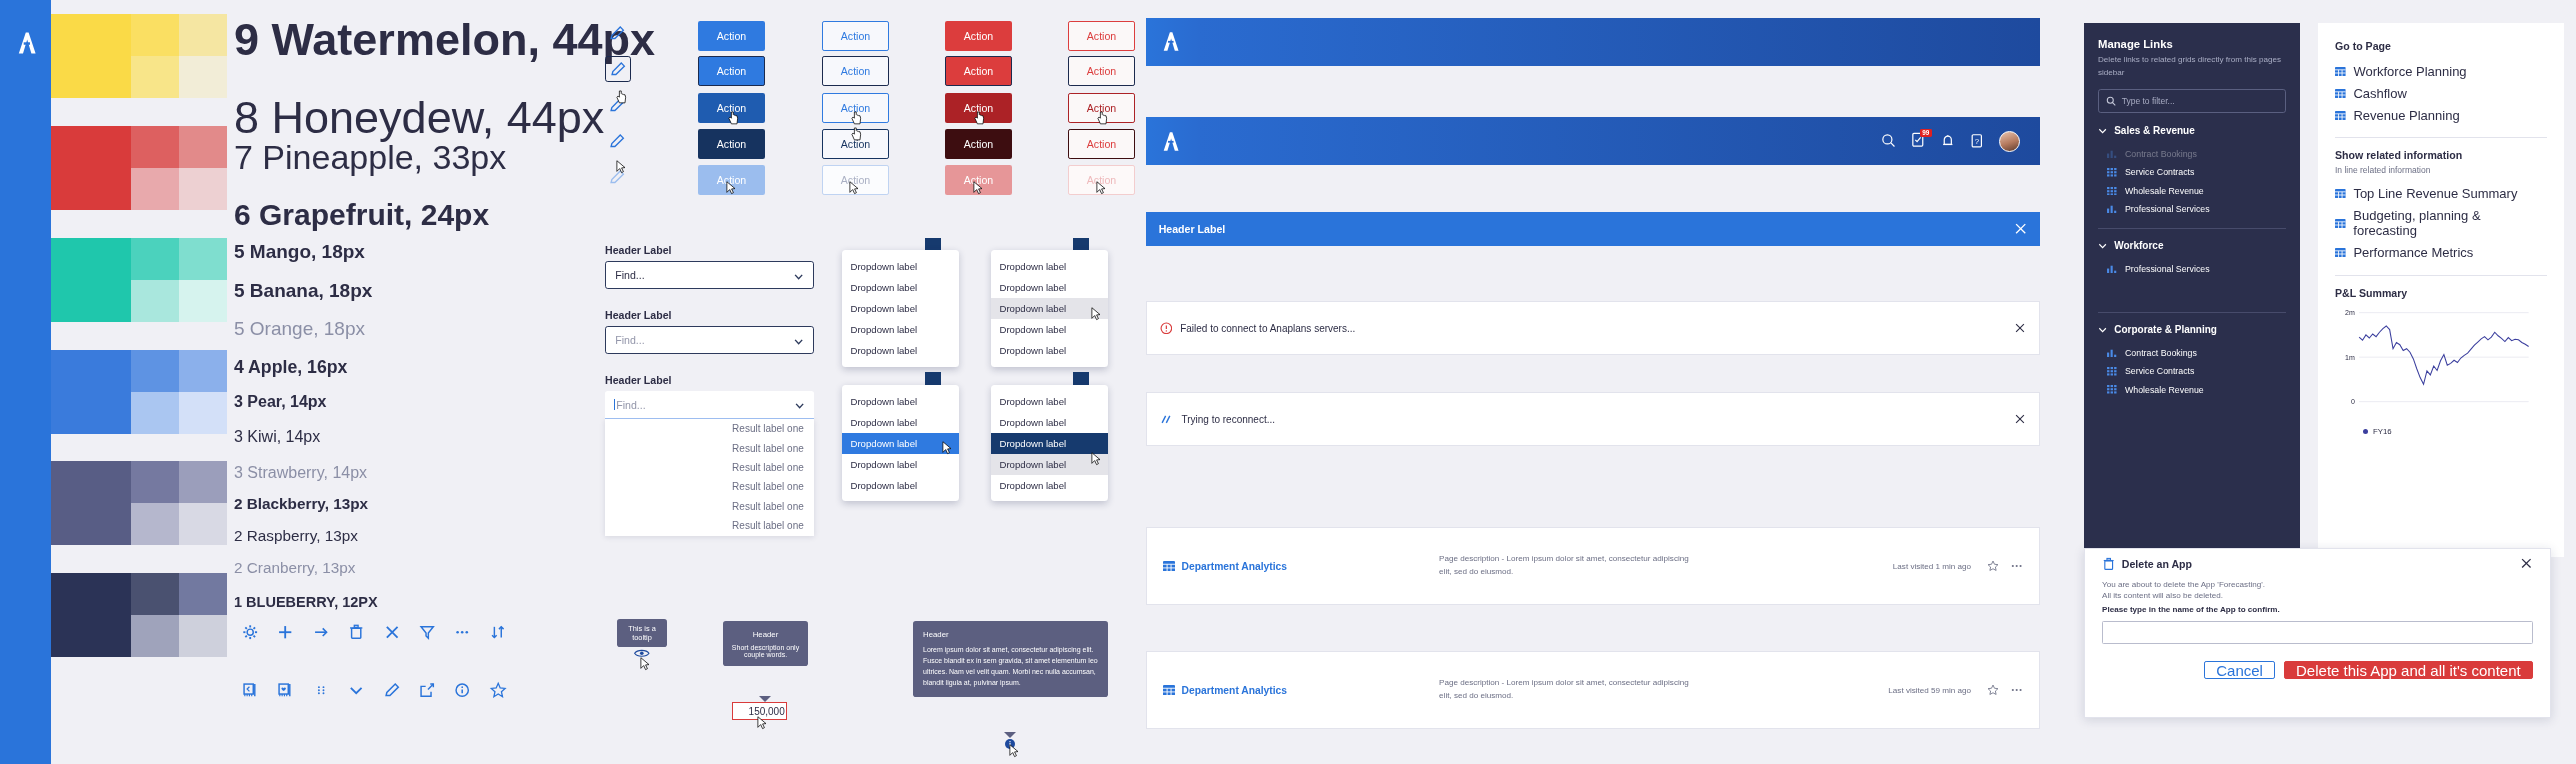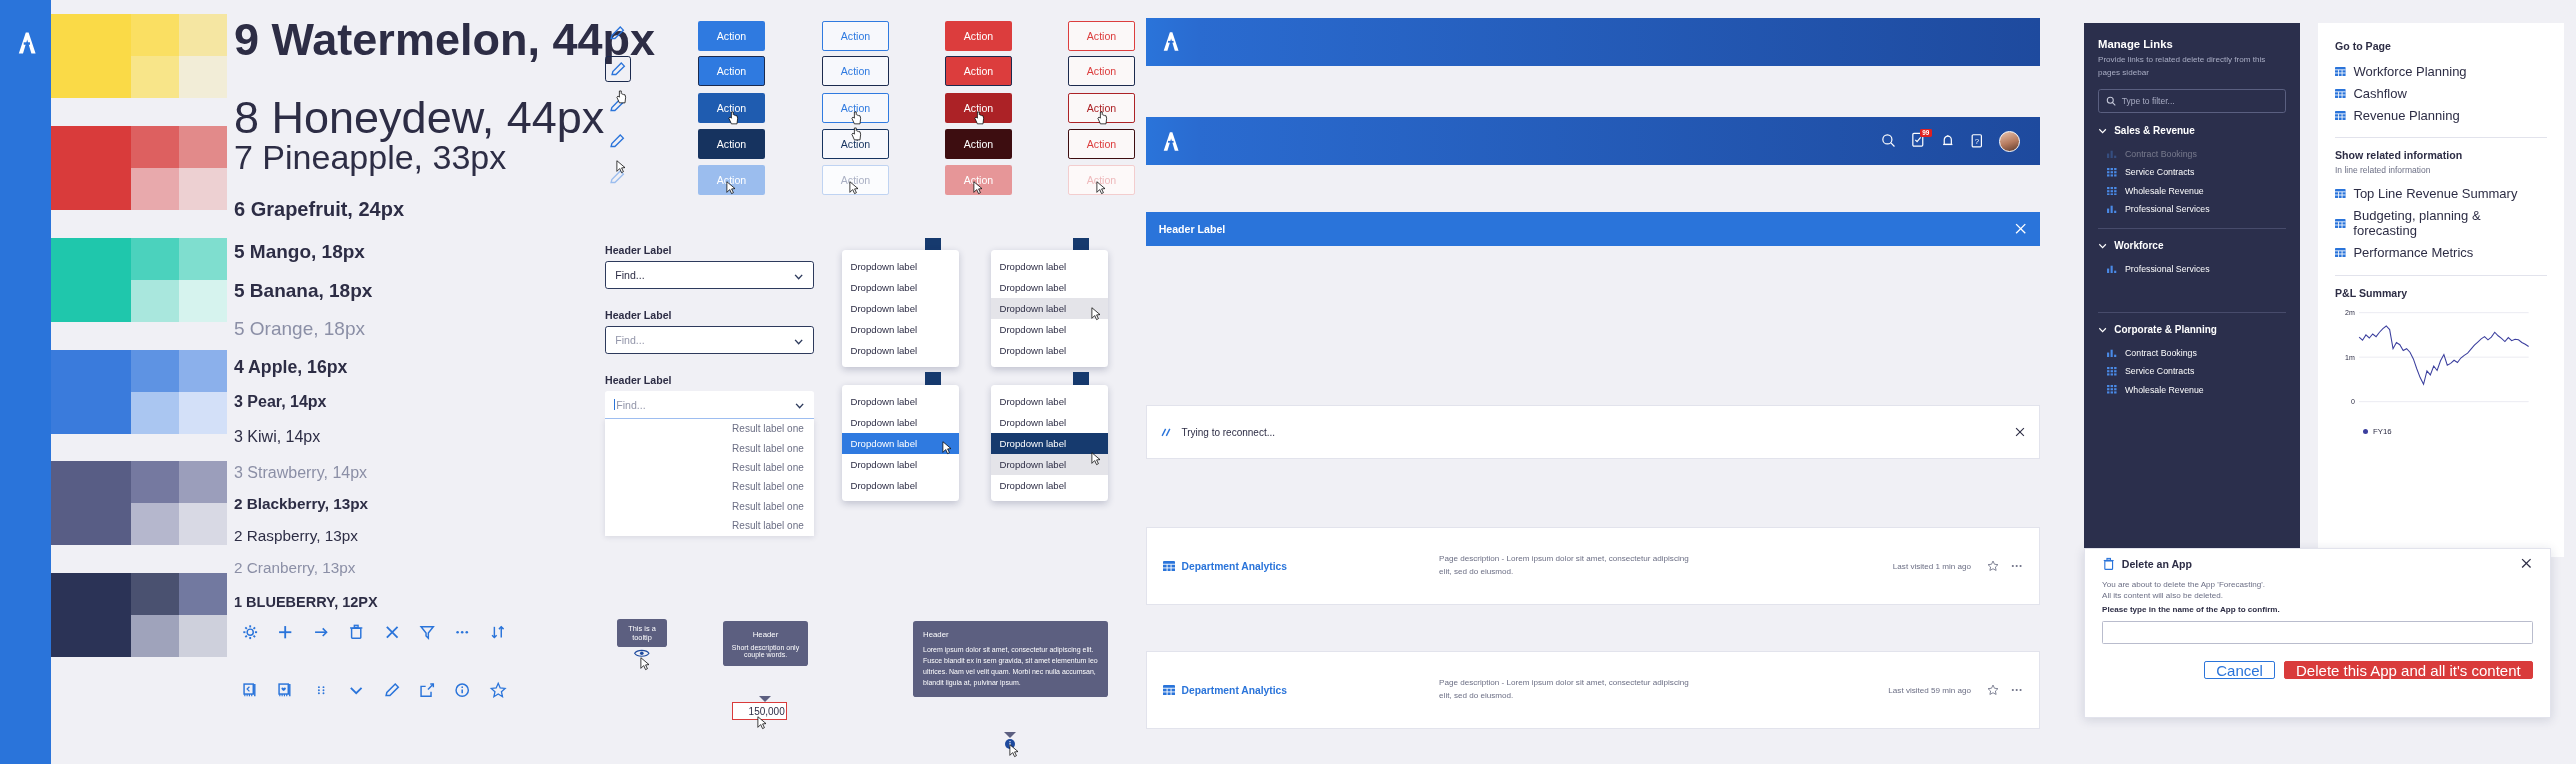--- a/index.html
+++ b/index.html
@@ -199,21 +199,21 @@
         <div style="background:#7279a0;"></div>
         <div style="background:#ced0dc;"></div>
       </div>
     </div>
   </div>
 
 <div class="typo">
     <div class="typo-item" style="top:14px;font-size:45px;font-weight:bold;color:#2d2d45;">9 Watermelon, 44px</div>
     <div class="typo-item" style="top:92px;font-size:45px;font-weight:normal;color:#2d2d45;">8 Honeydew, 44px</div>
     <div class="typo-item" style="top:138px;font-size:34px;font-weight:normal;color:#2d2d45;">7 Pineapple, 33px</div>
-    <div class="typo-item" style="top:198px;font-size:20px;font-weight:bold;color:#2d2d45;">6 Grapefruit, 24px</div>
+    <div class="typo-item" style="top:198px;font-size:30px;font-weight:bold;color:#2d2d45;">6 Grapefruit, 24px</div>
     <div class="typo-item" style="top:241px;font-size:19px;font-weight:bold;color:#2d2d45;">5 Mango, 18px</div>
     <div class="typo-item" style="top:280px;font-size:19px;font-weight:bold;color:#2d2d45;">5 Banana, 18px</div>
     <div class="typo-item" style="top:318px;font-size:19px;font-weight:normal;color:#8b8fa6;">5 Orange, 18px</div>
     <div class="typo-item" style="top:357px;font-size:17.7px;font-weight:bold;color:#2d2d45;">4 Apple, 16px</div>
     <div class="typo-item" style="top:393px;font-size:16px;font-weight:bold;color:#2d2d45;">3 Pear, 14px</div>
     <div class="typo-item" style="top:428px;font-size:16px;font-weight:normal;color:#2d2d45;">3 Kiwi, 14px</div>
     <div class="typo-item" style="top:464px;font-size:16px;font-weight:normal;color:#8b8fa6;">3 Strawberry, 14px</div>
     <div class="typo-item" style="top:495px;font-size:15.3px;font-weight:bold;color:#2d2d45;">2 Blackberry, 13px</div>
     <div class="typo-item" style="top:527px;font-size:15.3px;font-weight:normal;color:#2d2d45;">2 Raspberry, 13px</div>
     <div class="typo-item" style="top:559px;font-size:15.3px;font-weight:normal;color:#8b8fa6;">2 Cranberry, 13px</div>
@@ -552,22 +552,34 @@
   </div>
 
   <div class="hdrpanel" style="top:212px;">
     <span>Header Label</span>
     <svg style="margin-left:auto;" width="13.4" height="13.4" viewBox="0 0 19 19">
       <line x1="3" y1="3" x2="16" y2="16" stroke="#fff" stroke-width="1.9"></line>
       <line x1="16" y1="3" x2="3" y2="16" stroke="#fff" stroke-width="1.9"></line>
     </svg>
   </div>
 
-
-  <div class="banner" style="top:405px;">
+  <div class="banner" style="top:301px;">
+    <svg width="12.7" height="12.7" viewBox="0 0 18 18" style="margin-right:7.8px;">
+      <circle cx="9" cy="9" r="7.5" fill="none" stroke="#d93b3b" stroke-width="1.6"></circle>
+      <line x1="9" y1="5" x2="9" y2="10" stroke="#d93b3b" stroke-width="1.7"></line>
+      <circle cx="9" cy="12.6" r="1" fill="#d93b3b"></circle>
+    </svg>
+    <span>Failed to connect to Anaplans servers...</span>
+    <svg style="margin-left:auto;" width="12" height="12" viewBox="0 0 17 17">
+      <line x1="3" y1="3" x2="14" y2="14" stroke="#2d2d45" stroke-width="1.6"></line>
+      <line x1="14" y1="3" x2="3" y2="14" stroke="#2d2d45" stroke-width="1.6"></line>
+    </svg>
+  </div>
+
+  <div class="banner" style="top:392px;">
     <svg width="14" height="12.7" viewBox="0 0 20 18" style="margin-right:7.8px;">
       <line x1="3" y1="14" x2="8" y2="4" stroke="#2a74da" stroke-width="2"></line>
       <line x1="9" y1="14" x2="14" y2="4" stroke="#2a74da" stroke-width="2"></line>
     </svg>
     <span>Trying to reconnect...</span>
     <svg style="margin-left:auto;" width="12" height="12" viewBox="0 0 17 17">
       <line x1="3" y1="3" x2="14" y2="14" stroke="#2d2d45" stroke-width="1.6"></line>
       <line x1="14" y1="3" x2="3" y2="14" stroke="#2d2d45" stroke-width="1.6"></line>
     </svg>
   </div>
@@ -610,21 +622,21 @@
     <svg width="13.4" height="12" viewBox="0 0 19 17" style="margin-left:11.3px;">
       <circle cx="4" cy="8.5" r="1.5" fill="#6c6f85"></circle>
         <circle cx="9.5" cy="8.5" r="1.5" fill="#6c6f85"></circle>
         <circle cx="15" cy="8.5" r="1.5" fill="#6c6f85"></circle>
     </svg>
   </div>
 </div>
 
 <div class="mlinks">
   <h3>Manage Links</h3>
-  <div class="sub">Provide links to related delete directly from this pages sidebar</div>
+  <div class="sub">Delete links to related grids directly from this pages sidebar</div>
   <div class="filterbox">
     <svg width="10" height="10" viewBox="0 0 14 14">
       <circle cx="6" cy="6" r="4.2" fill="none" stroke="#c6c9da" stroke-width="1.5"></circle>
       <line x1="9.2" y1="9.2" x2="13" y2="13" stroke="#c6c9da" stroke-width="1.5"></line>
     </svg>
     <span>Type to filter...</span>
   </div>
   <div id="mlgroups">
       <div class="grp">
         <svg viewBox="0 0 14 14" width="9.2" height="9.2">

